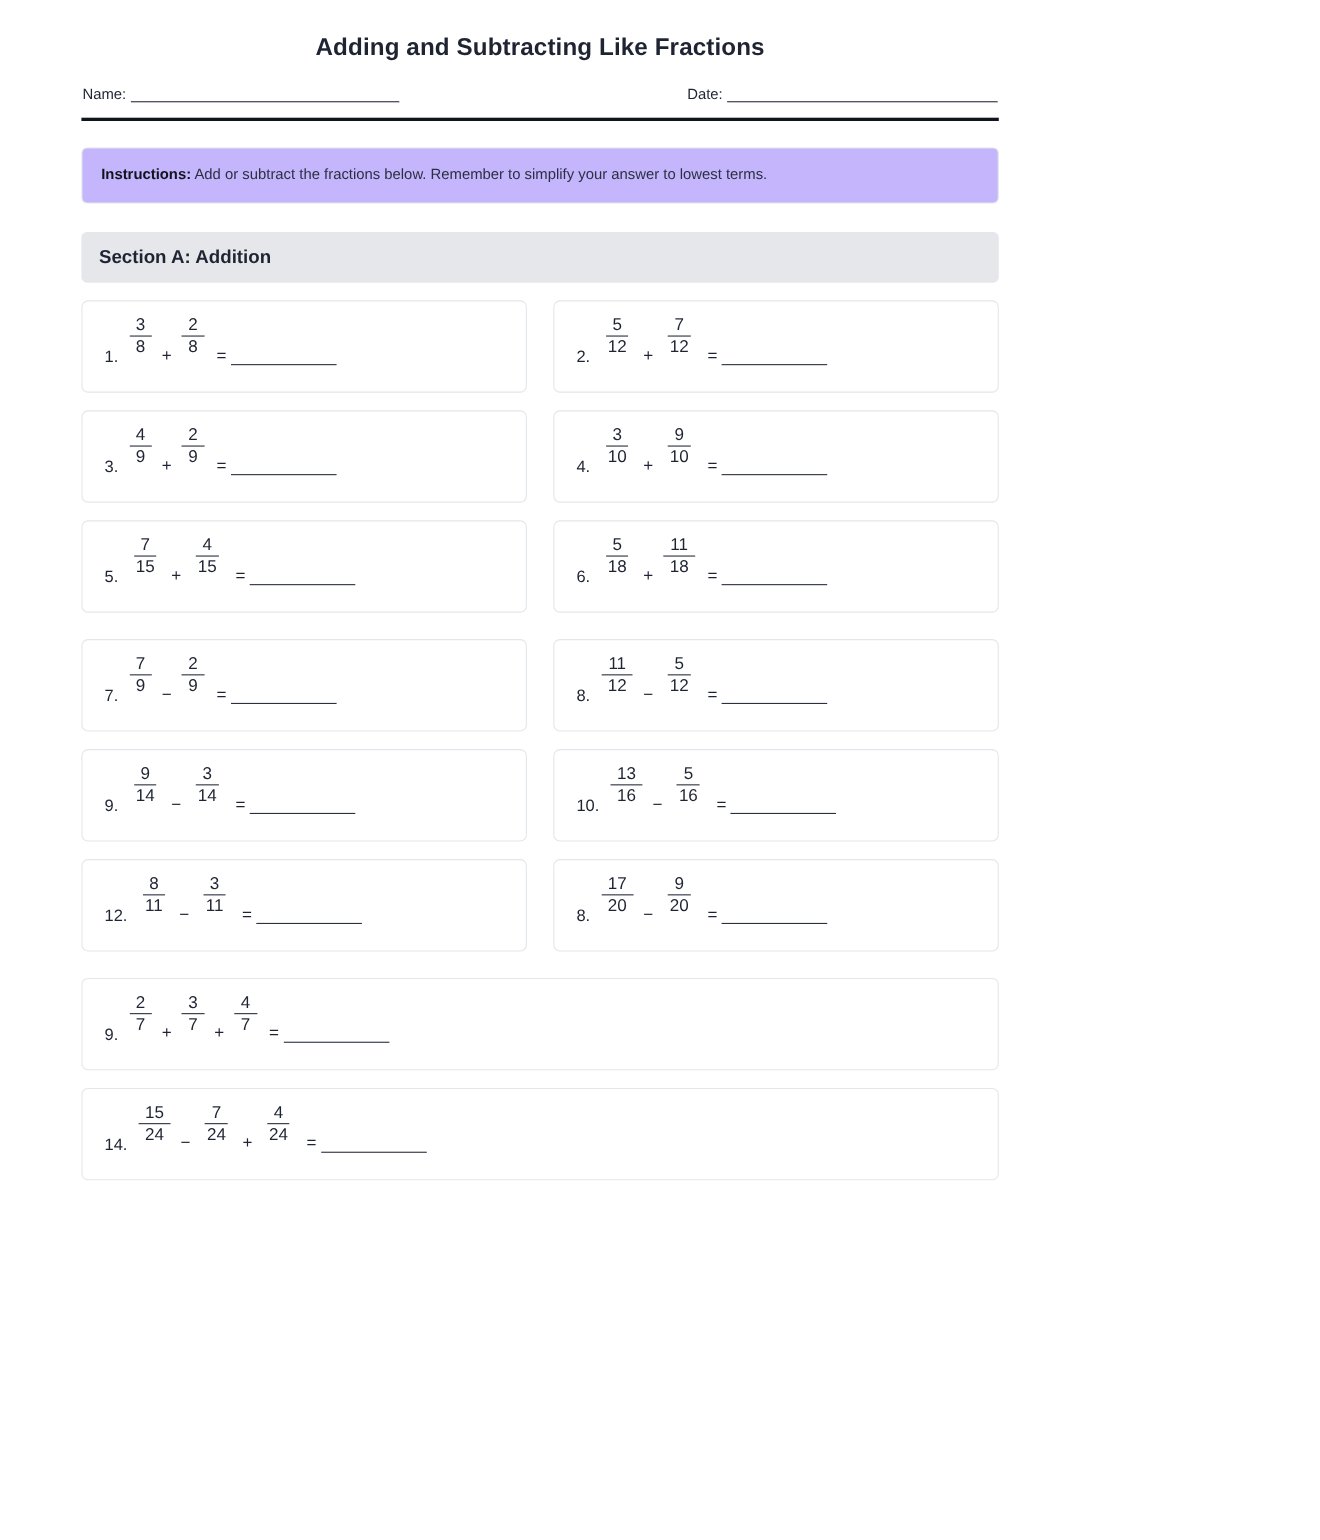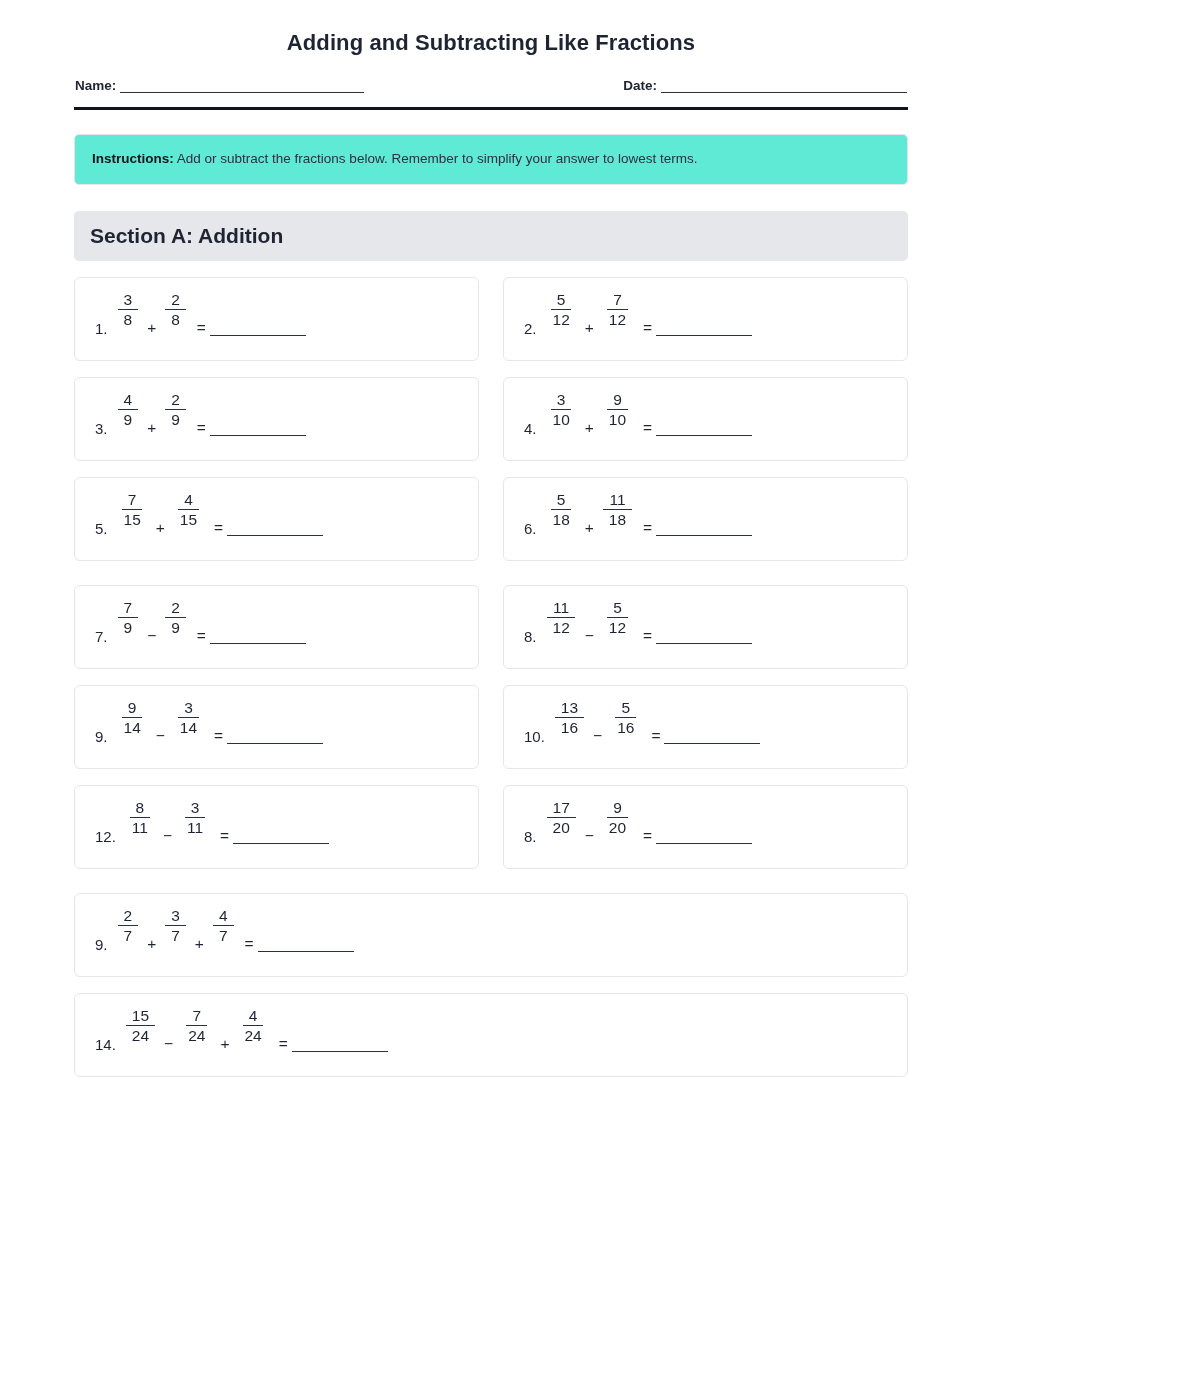--- a/index.html
+++ b/index.html
@@ -44,21 +44,20 @@
     justify-content: space-between;
     align-items: flex-end;
     font-size: 13.5px;
     color: #1f2433;
     padding: 0 1px;
   }
   .meta-field {
     display: flex;
     align-items: flex-end;
     white-space: nowrap;
-    font-weight: bold;
   }
   .meta-label {
     font-size: 13.5px;
     color: #1f2433;
     margin-right: 4px;
   }
   .meta-rule {
     display: inline-block;
     border-bottom: 1.3px solid #2b3040;
     height: 13px;
@@ -67,40 +66,40 @@
   .meta-rule.date { width: 246px; }
 
   .divider {
     height: 0;
     border-top: 3px solid #11141c;
     margin: 14px 0 24px 0;
   }
 
   
   .instructions {
-    background: #5eead4;
+    background: #c4b5fd;
     border: 1px solid #e3e6ea;
     border-radius: 5px;
     padding: 15px 17px;
     font-size: 13.5px;
     line-height: 1.4;
     color: #2b3040;
     margin-bottom: 26px;
   }
   .instructions b {
     font-weight: bold;
     color: #11141c;
   }
 
   
   .section-header {
     background: #e5e7eb;
     border-radius: 5px;
     padding: 13px 16px;
-    font-size: 21px;
+    font-size: 17px;
     font-weight: bold;
     color: #1f2433;
     margin: 0 0 16px 0;
   }
   .section-block { margin-bottom: 24px; }
   .section-block:last-child { margin-bottom: 0; }
 
   
   .grid {
     display: grid;

